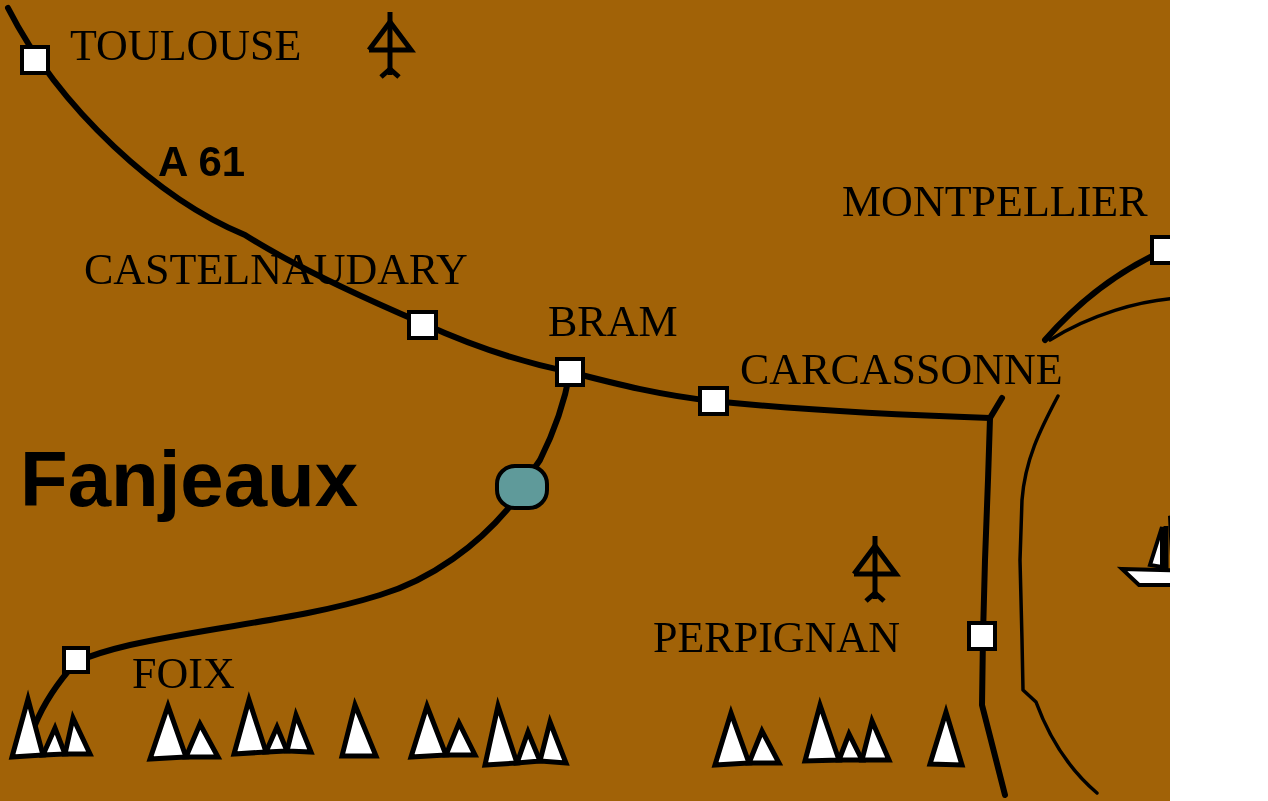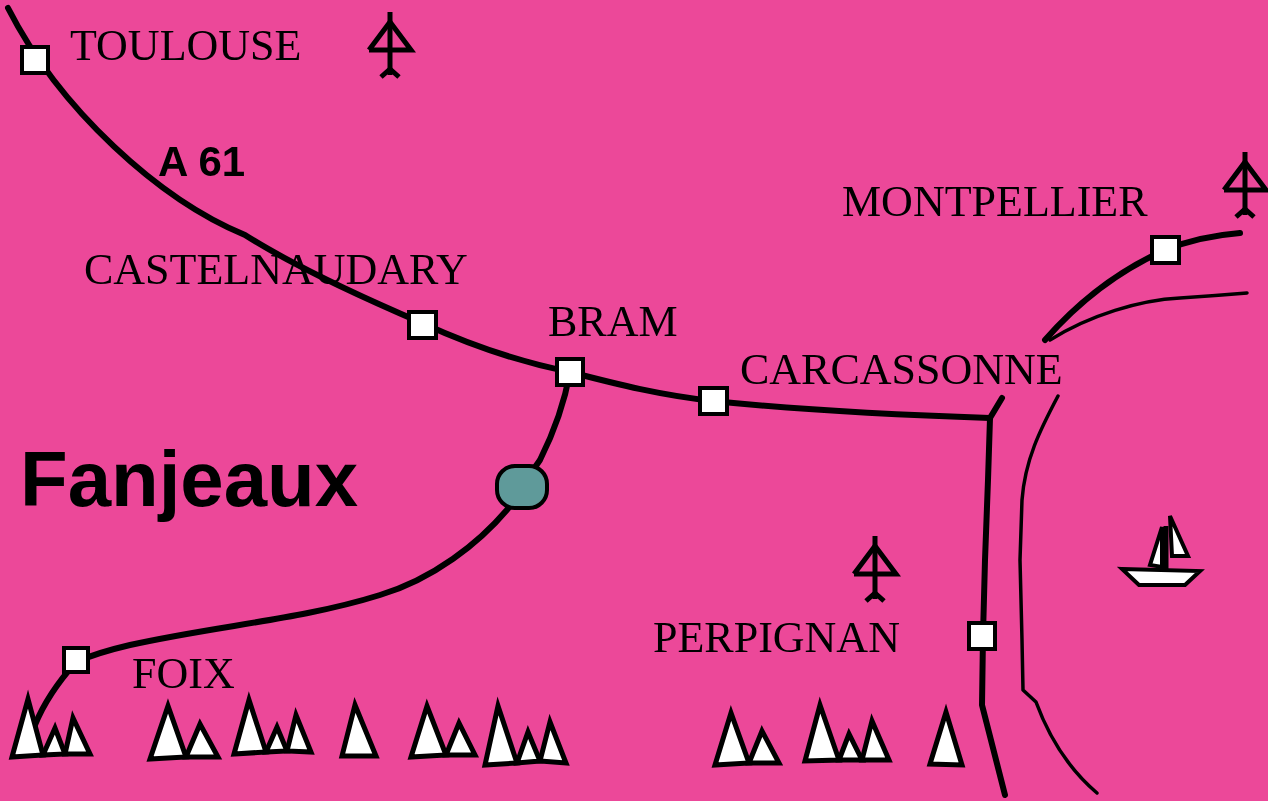--- a/index.html
+++ b/index.html
@@ -1,16 +1,16 @@
 <!DOCTYPE html>
 <html><head>
 <meta charset="utf-8">
 <style>
   html, body { margin: 0; padding: 0; background: #ffffff; }
-  #map { position: relative; width: 1268px; height: 801px; overflow: hidden; background: #ec4899; }
+  #map { position: relative; width: 1170px; height: 801px; overflow: hidden; background: #a16207; }
   svg { position: absolute; left: 0; top: 0; }
   .city { font-family: "Liberation Serif", "DejaVu Serif", serif; font-size: 44px; fill: #000; }
   .road-label { font-family: "Liberation Sans", "DejaVu Sans", sans-serif; font-weight: bold; font-size: 42px; fill: #000; }
   .main-label { font-family: "Liberation Sans", "DejaVu Sans", sans-serif; font-weight: bold; font-size: 78px; fill: #000; }
   .road { fill: none; stroke: #000; stroke-width: 6; stroke-linecap: round; stroke-linejoin: round; }
   .coast { fill: none; stroke: #000; stroke-width: 3.5; stroke-linecap: round; stroke-linejoin: round; }
   .stop { fill: #fff; stroke: #000; stroke-width: 4; }
   .mtn { fill: #fff; stroke: #000; stroke-width: 5; stroke-linejoin: miter; }
   .plane { fill: none; stroke: #000; stroke-width: 5; stroke-linecap: butt; stroke-linejoin: miter; }
   .boat { fill: #fff; stroke: #000; stroke-width: 4; stroke-linejoin: miter; }

